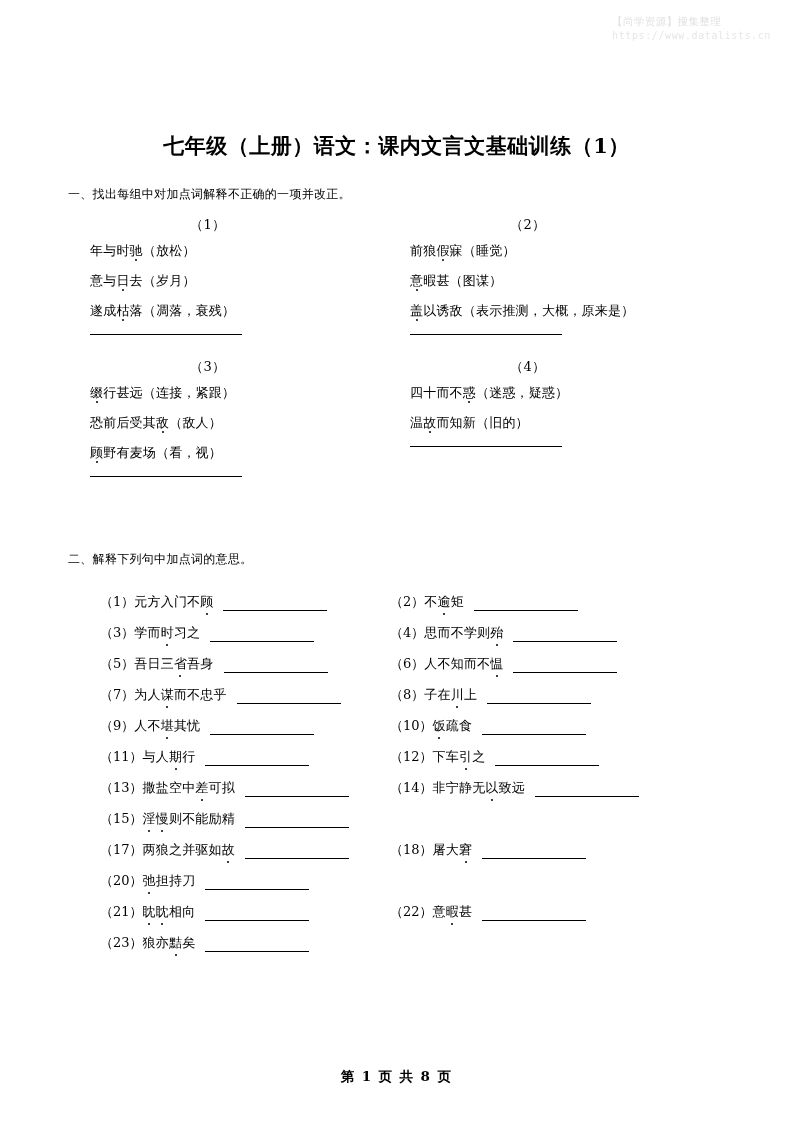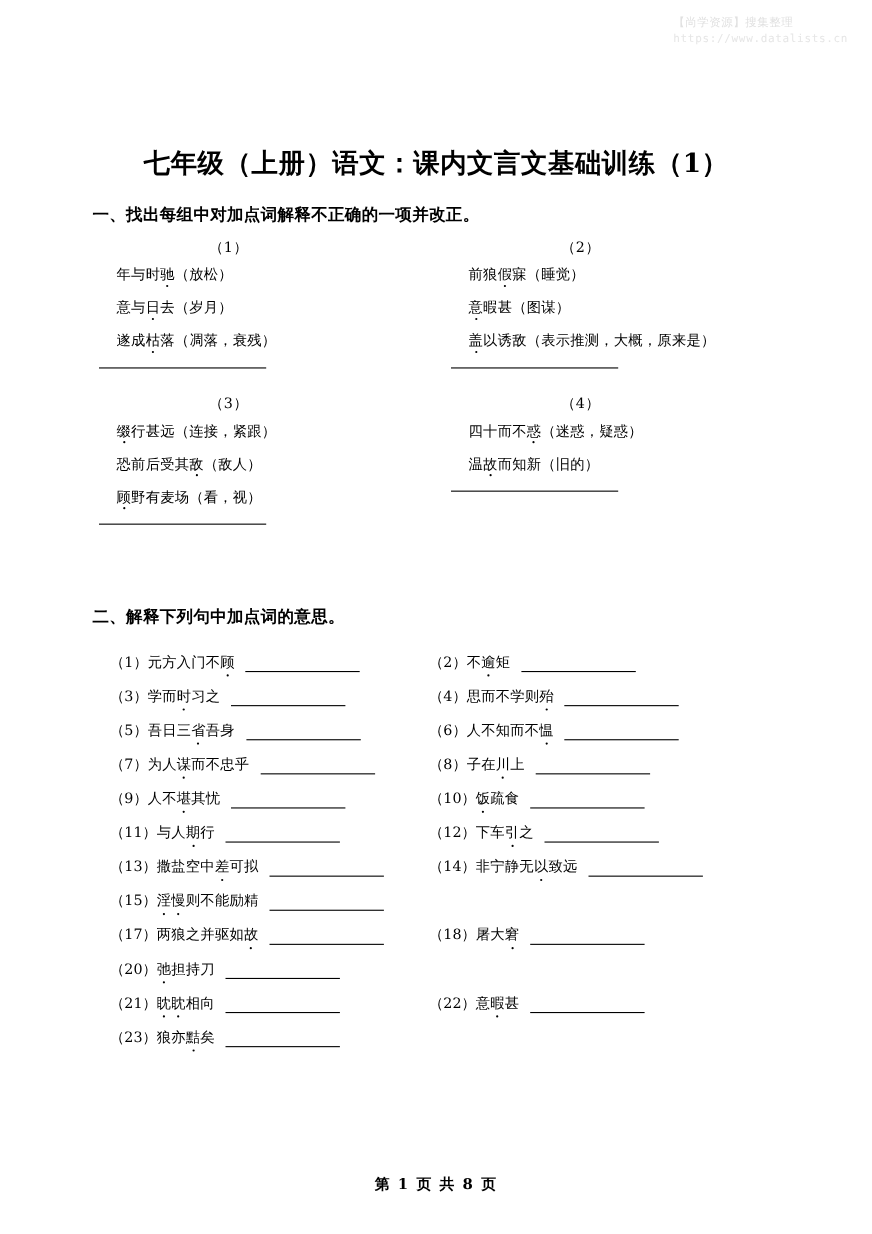--- a/index.html
+++ b/index.html
@@ -48,32 +48,32 @@
     color: #e6e6e6;
   }
 
   
   .doc-title {
     position: absolute;
     left: 0;
     top: 132px;
     width: 793px;
     text-align: center;
-    font-size: 24px;
+    font-size: 21px;
     font-weight: bold;
     letter-spacing: 0.5px;
     font-family: "DejaVu Serif", "Liberation Serif", serif;
   }
 
   
   .section-heading {
     position: absolute;
-    left: 84px;
-    font-size: 15px;
-    font-weight: bold;
+    left: 68px;
+    font-size: 12px;
+    font-weight: normal;
     letter-spacing: 0.3px;
     font-family: "DejaVu Sans", "Liberation Sans", sans-serif;
   }
   #sec1-heading { top: 186px; }
   #sec2-heading { top: 551px; }
 
   
   .group-grid {
     position: absolute;
     left: 90px;
@@ -96,21 +96,20 @@
     font-size: 13px;
     margin-bottom: 10px;
     letter-spacing: 0.5px;
   }
   .group-item {
     font-size: 13px;
     line-height: 1.0;
     margin-bottom: 17px;
     white-space: nowrap;
     letter-spacing: 0.2px;
-    margin-left: 16px;
   }
   .group-blank {
     margin-top: 16px;
     width: 152px;
     border-bottom: 1.3px solid #000;
     height: 0;
   }
 
   
   .dotchar {

